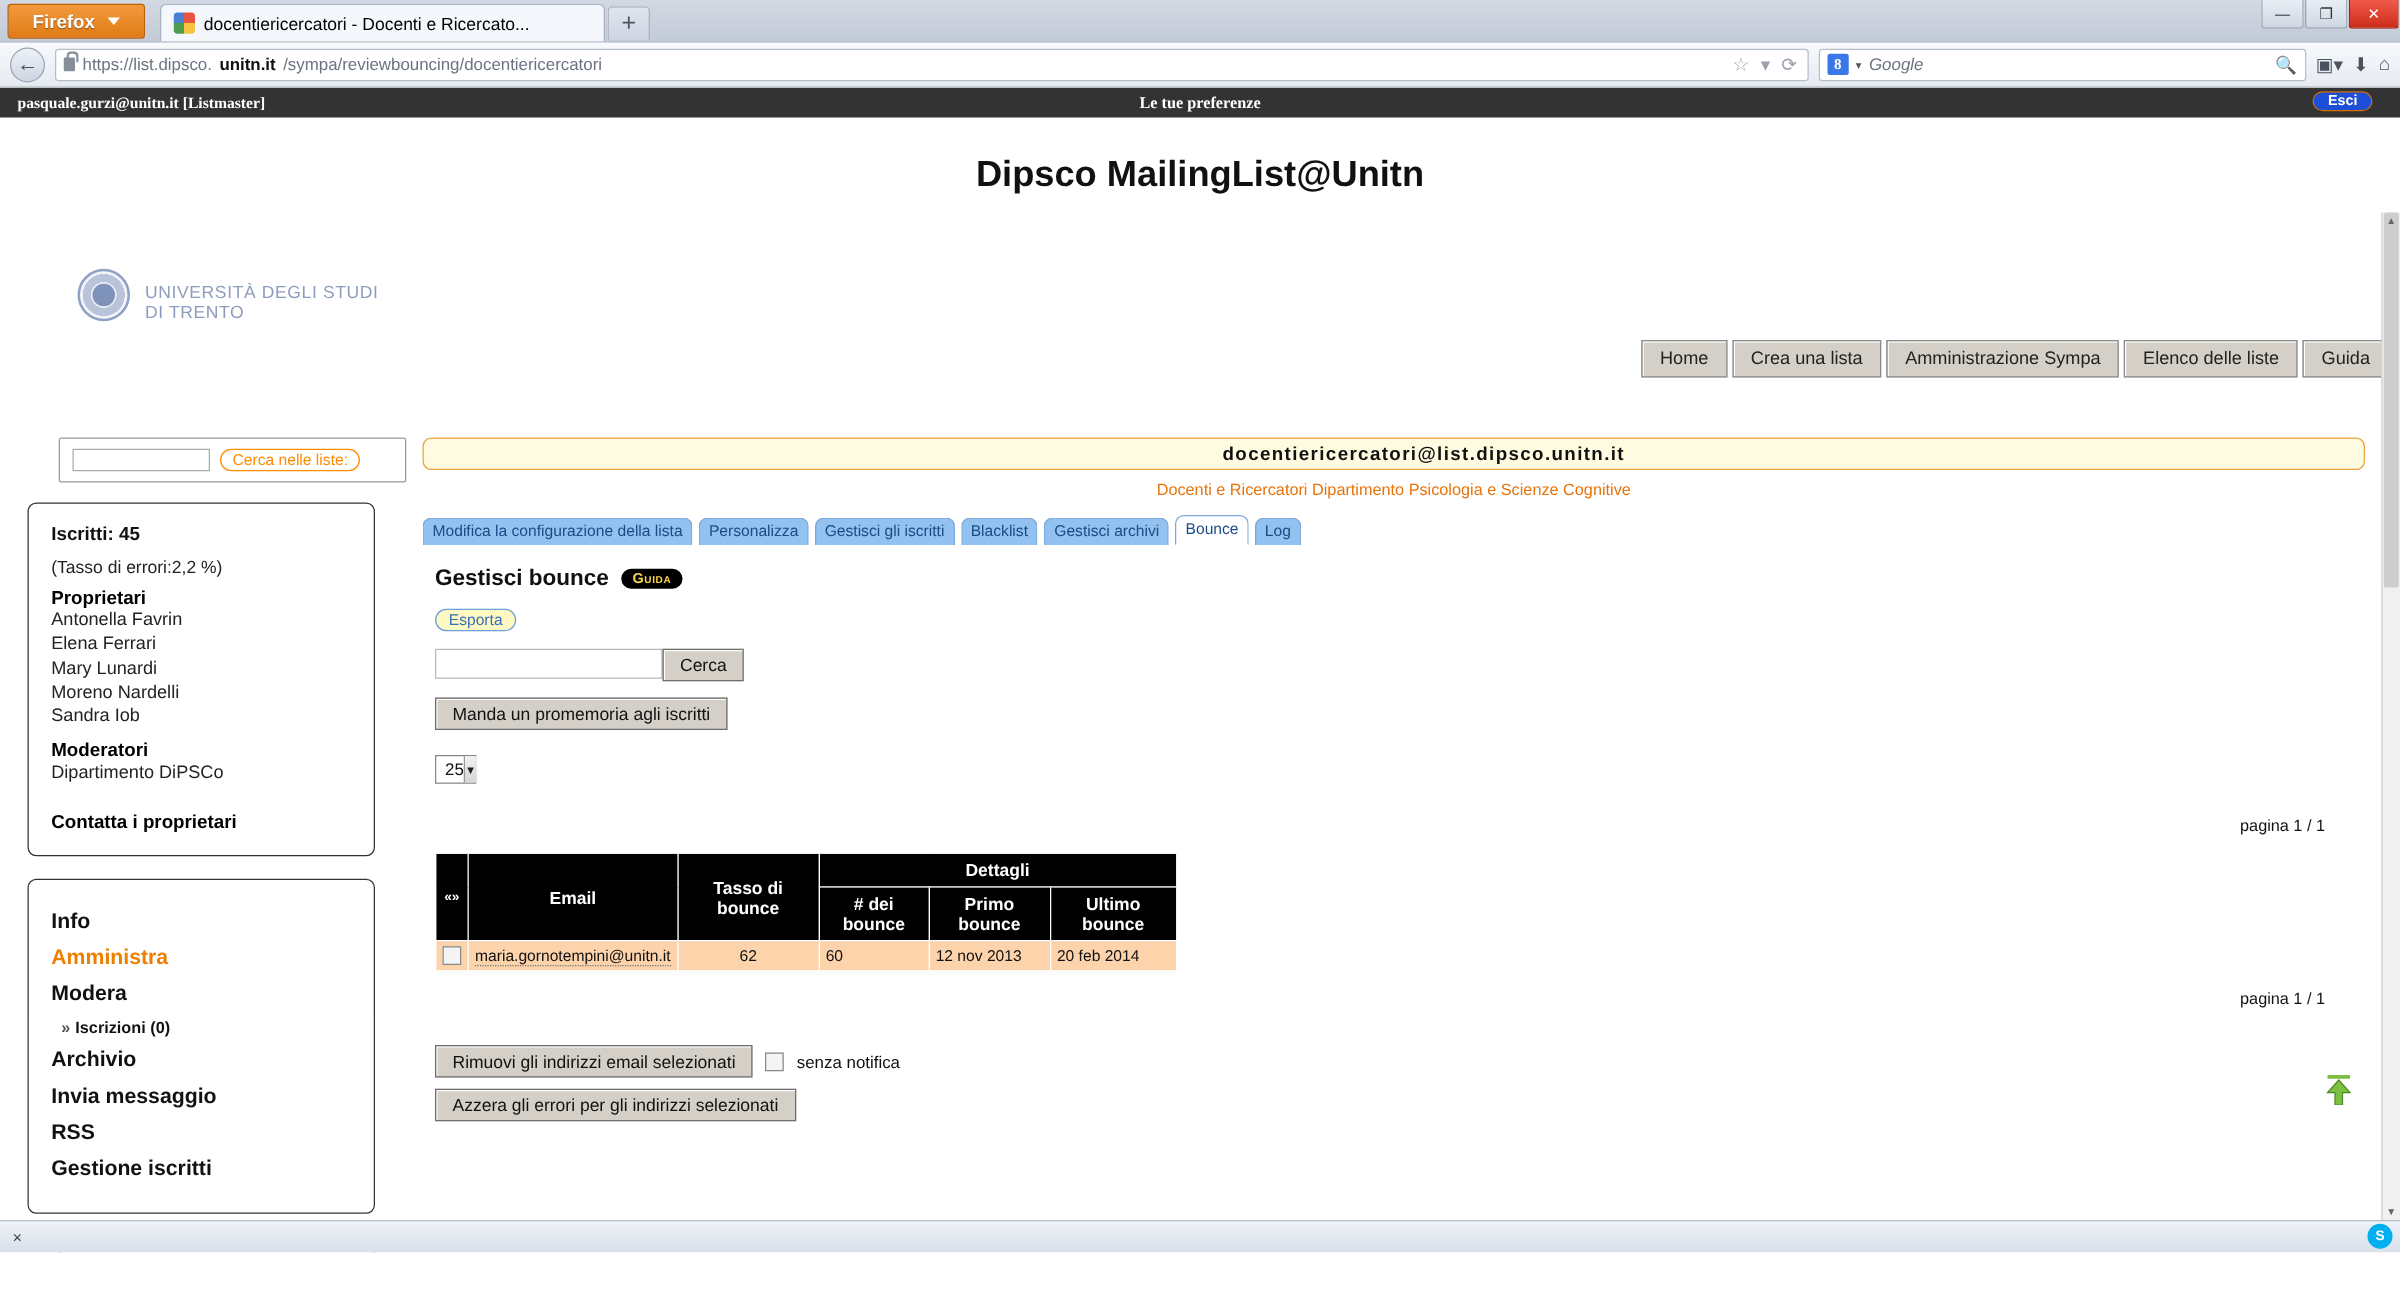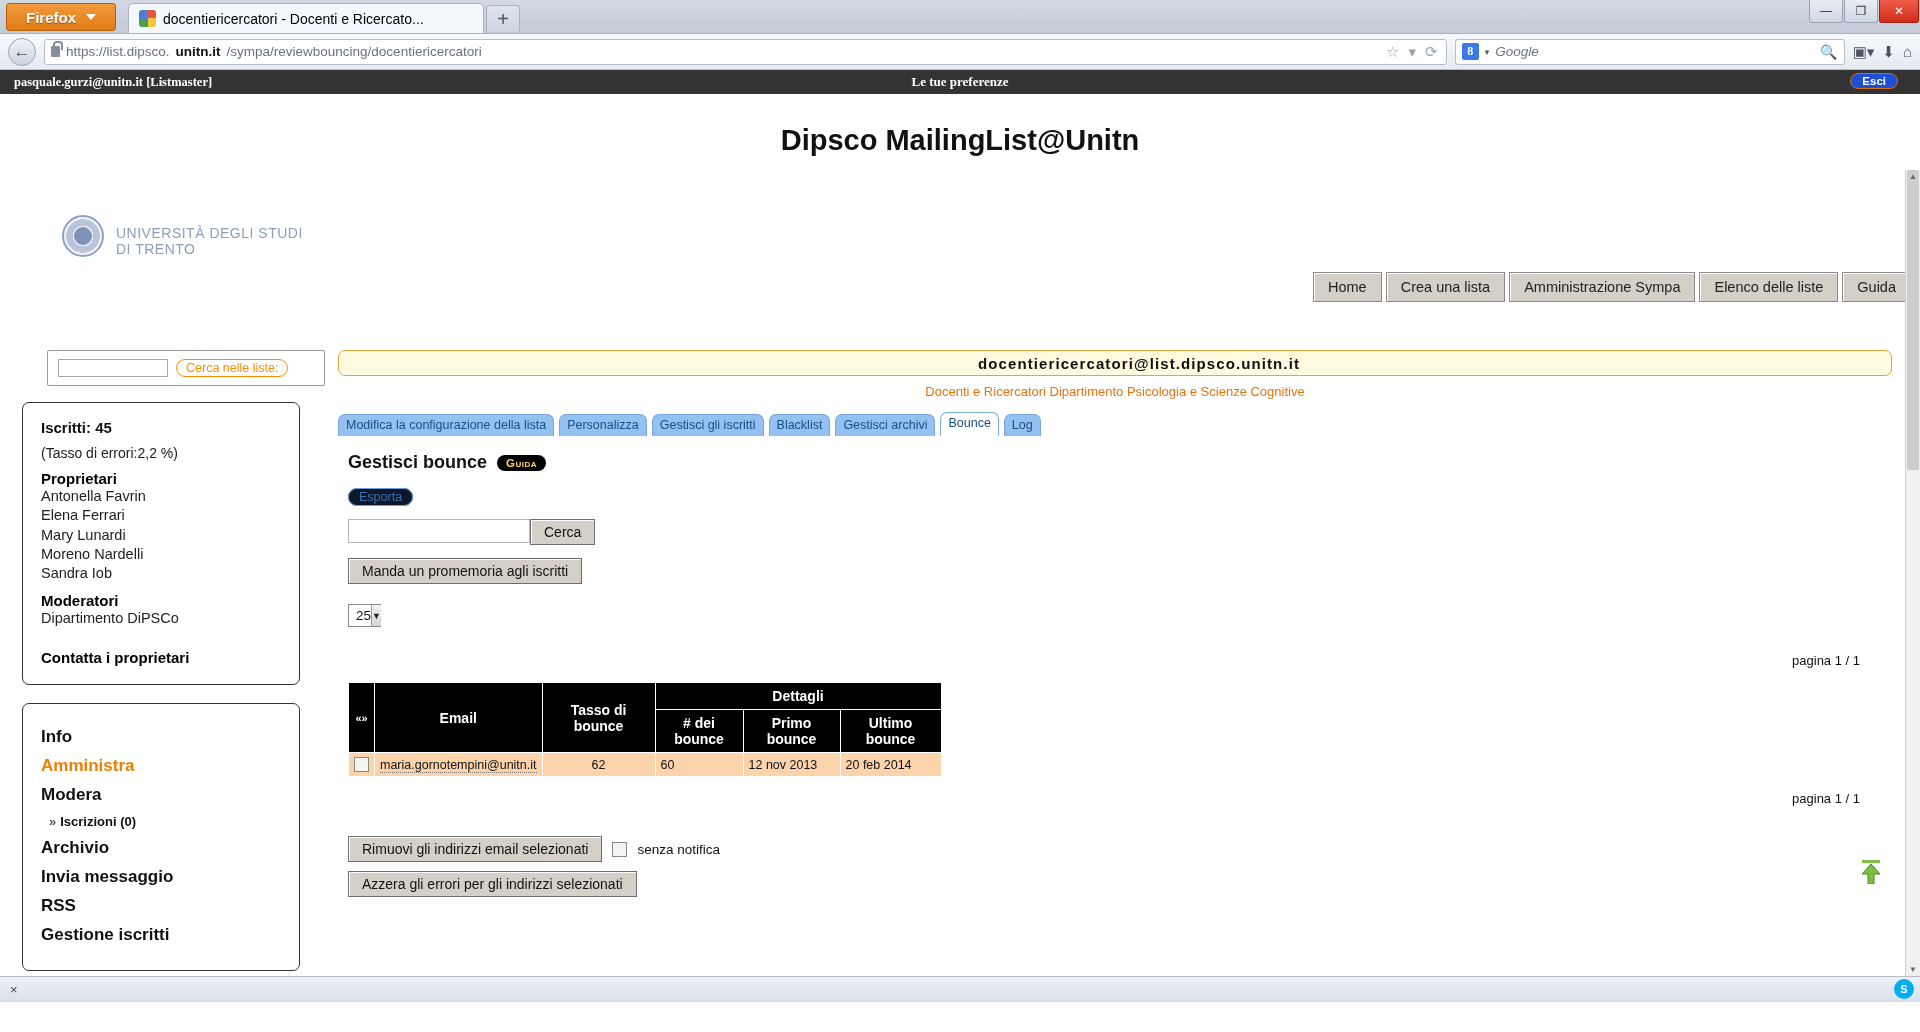--- a/index.html
+++ b/index.html
@@ -230,21 +230,21 @@
 
   h2.pagetitle { font-size:18px; font-weight:bold; color:#111; margin: 16px 0 0 10px; display:flex; align-items:center; gap:10px;}
   .guida {
     background:#000; color:#ffd84a; border-radius:10px; font-size:11.5px;
     font-weight:bold; padding: 2px 9px; letter-spacing:.5px;
     font-variant: small-caps;
   }
 
   .esporta-wrap { margin: 14px 0 0 10px; }
   .esporta {
-    border:1px solid #6b9fe0; border-radius:9px; color:#3a6fb5; background:#0f172a;
+    border:1px solid #6b9fe0; border-radius:9px; color:#3a6fb5; background:#fef9c3;
     font-size:12.5px; padding: 1px 10px; text-decoration:none;
   }
   .searchrow { display:flex; align-items:stretch; margin: 14px 0 0 10px; }
   .searchrow input {
     width: 182px; height:24px; border:1px solid #b8b8b8; font-size:13px; padding:0 4px;
   }
   .btn {
     background:#d4d0c8; border:1px solid #6e6e6e; color:#111;
     font-size:14px; padding: 4px 13px;
     box-shadow: inset 1px 1px 0 #fdfdfd;

